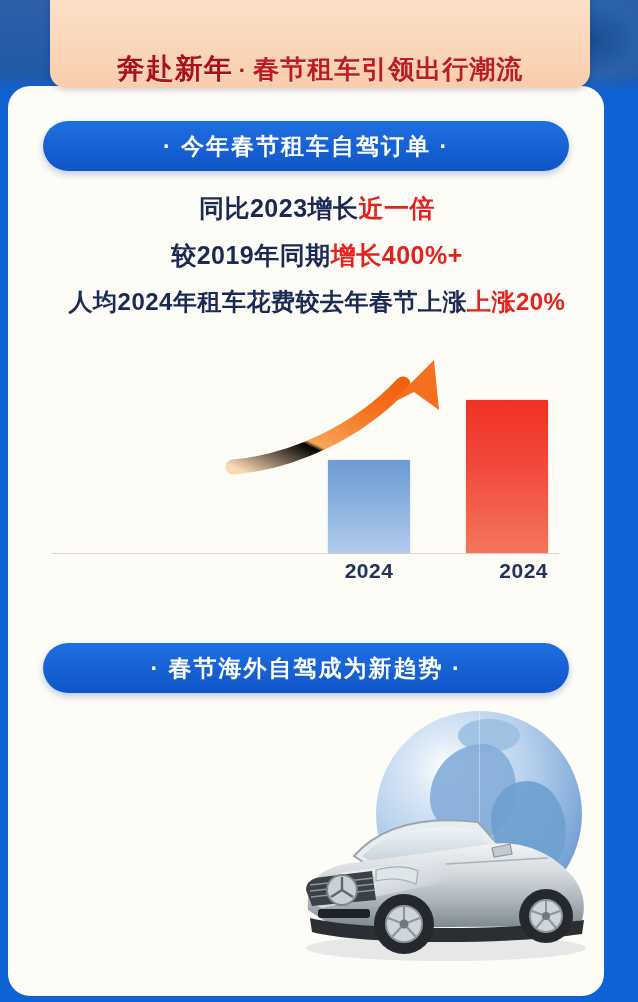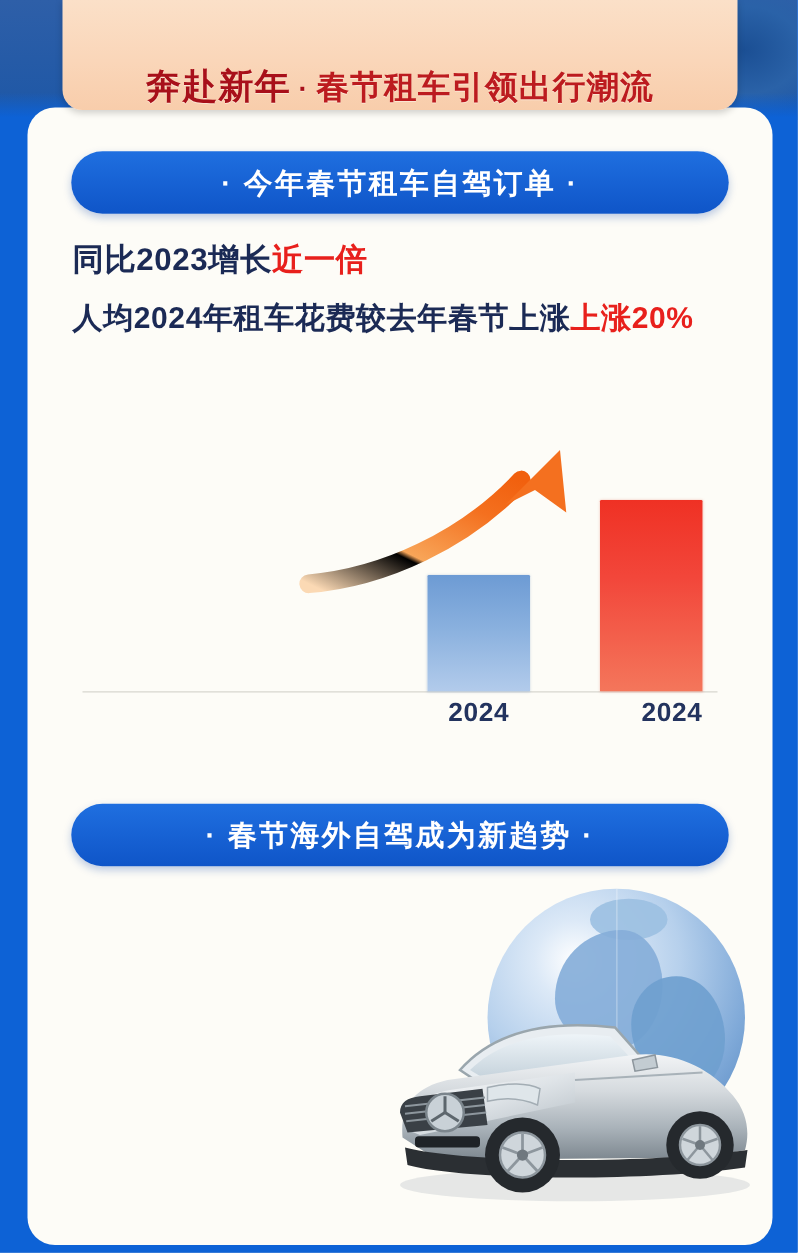--- a/index.html
+++ b/index.html
@@ -60,21 +60,21 @@
     color: #b4121a;
     text-shadow: 0 1px 0 rgba(255,255,255,0.45);
   }
   .title-banner .title-main { color: #a8101a; font-size: 28px; }
   .title-banner .title-dot  { color: #a8101a; padding: 0 6px; font-size: 22px; }
   .title-banner .title-sub  { color: #bc1b1f; font-size: 26px; }
 
   
   .card {
     position: absolute;
-    left: 22px; top: 86px;
+    left: 8px; top: 86px;
     width: 596px; height: 910px;
     background: #fdfcf7;
     border-radius: 22px;
     overflow: hidden;
     z-index: 3;
   }
 
   
   .pill {
     position: absolute;
@@ -101,20 +101,21 @@
   
   .stats { position: absolute; left: 36px; top: 110px; width: 546px; }
   .stat-line {
     font-size: 25px;
     font-weight: bold;
     color: #1b2a55;
     line-height: 1.0;
     margin-bottom: 22px;
     white-space: nowrap;
     letter-spacing: 0.5px;
+    text-align: center;
   }
   .stat-line:last-child { font-size: 24px; margin-bottom: 16px; }
   .hl { color: #e8201c; }
 
   
   .chart {
     position: absolute;
     left: 40px; top: 268px;
     width: 516px; height: 232px;
   }
@@ -224,20 +225,23 @@
 
   <div class="card">
 
     <div class="pill pill-1">
       <span class="pill-text">· 今年春节租车自驾订单 ·</span>
     </div>
 
     <div class="stats">
       <div class="stat-line">
         <span>同比2023增长</span><span class="hl">近一倍</span>
+      </div>
+      <div class="stat-line">
+        <span>较2019年同期</span><span class="hl">增长400%+</span>
       </div>
       <div class="stat-line">
         <span>人均2024年租车花费较去年春节上涨</span><span class="hl">上涨20%</span>
       </div>
     </div>
 
     <div class="chart">
       <div class="axis"></div>
 
       <svg class="arrow-svg" viewBox="0 0 516 232">

